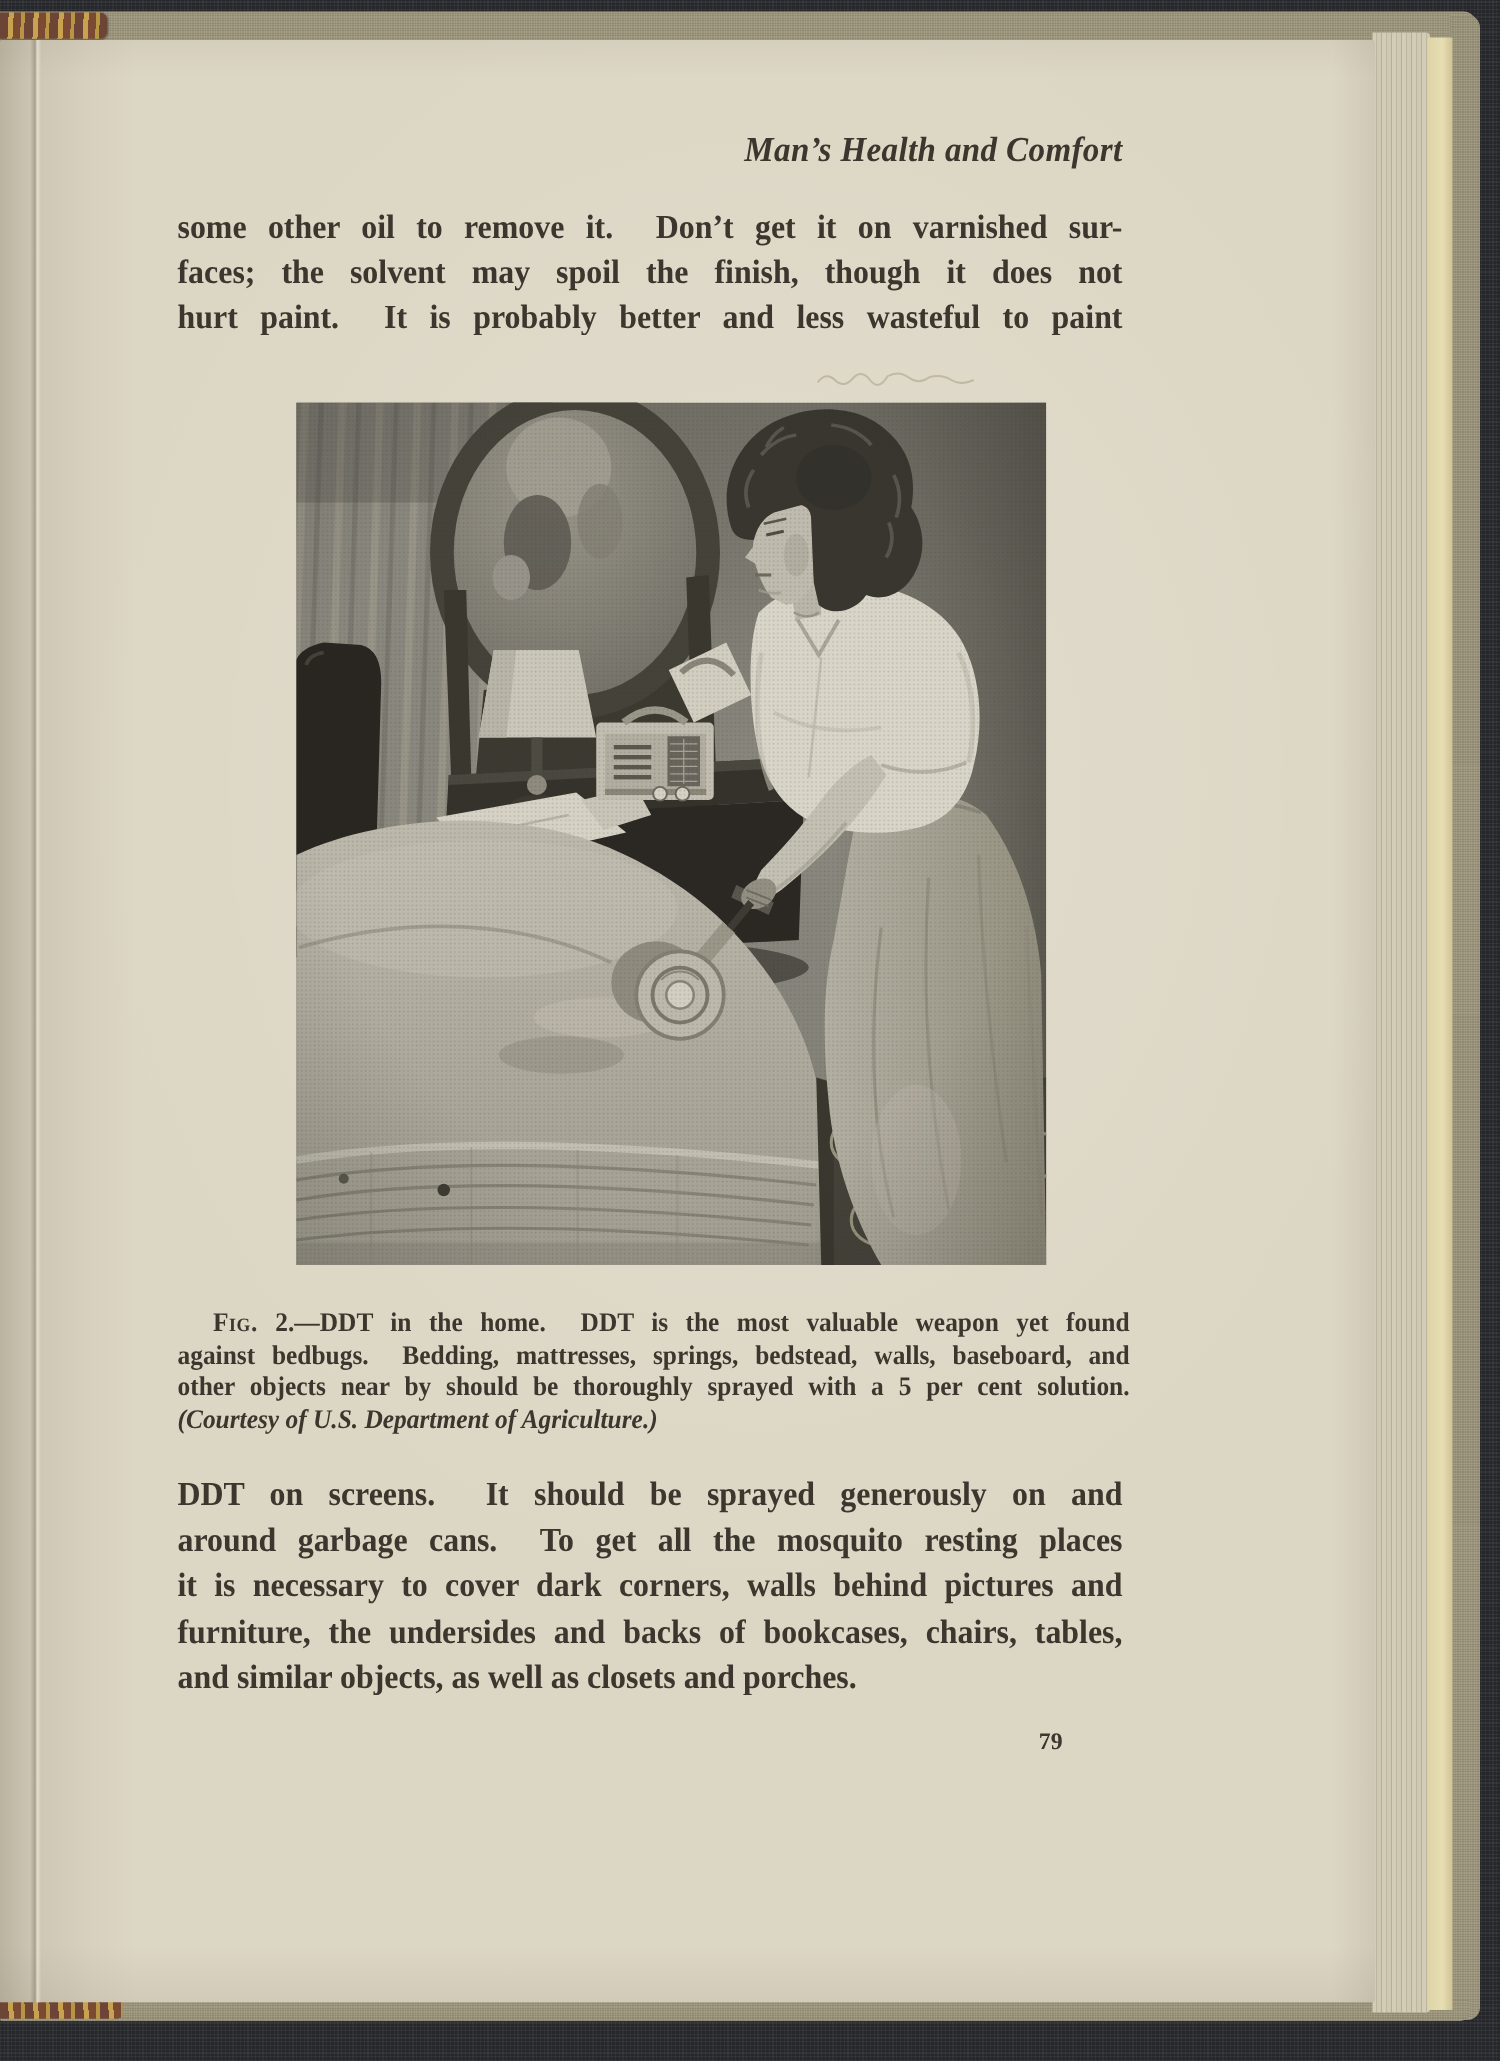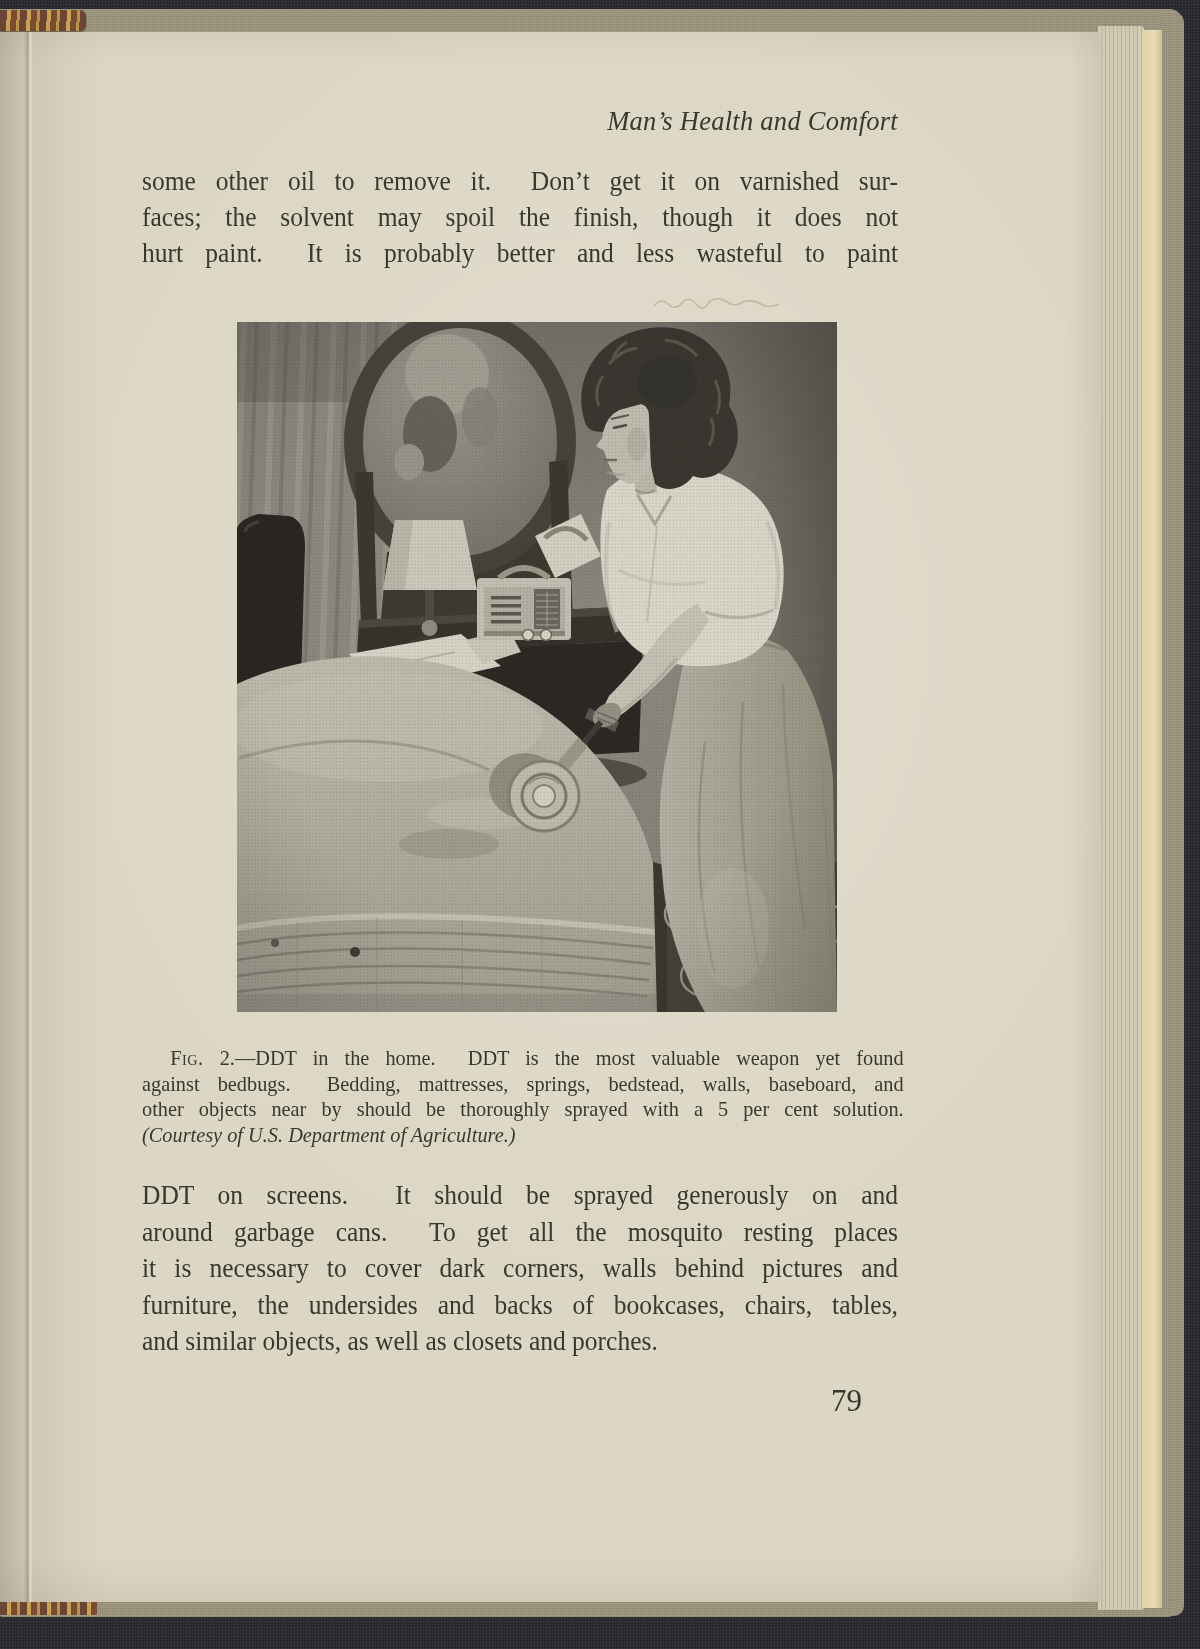--- a/index.html
+++ b/index.html
@@ -36,37 +36,37 @@
     background-color:#dcd6c4;border-radius:1px 3px 3px 1px;
     background-image:
       radial-gradient(ellipse 820px 1000px at 55% 38%, rgba(255,255,255,.16), transparent 70%),
       linear-gradient(90deg, rgba(110,100,78,.30) 0, rgba(110,100,78,.14) 26px, rgba(110,100,78,.05) 70px, transparent 110px),
       linear-gradient(270deg, rgba(110,100,78,.12) 0, transparent 34px),
       linear-gradient(0deg, rgba(110,100,78,.10) 0, transparent 46px),
       linear-gradient(180deg, rgba(110,100,78,.07) 0, transparent 30px);}
   .gutter-crease{position:absolute;left:24px;top:0;width:9px;height:100%;
     background:linear-gradient(90deg, rgba(92,82,62,0), rgba(92,82,62,.32) 45%, rgba(246,242,230,.55) 65%, rgba(92,82,62,0));}
   
-  .ink{color:#3b372e;}
+  .ink{color:#3b372e;font-weight:bold;}
   .running-header{position:absolute;left:142px;top:72px;width:800px;
     transform:scaleX(.945);transform-origin:0 0;
     font-size:28px;line-height:34px;font-style:italic;text-align:right;letter-spacing:.3px;}
   .para{position:absolute;left:142px;width:800px;transform:scaleX(.945);transform-origin:0 0;}
   .para-top{top:131px;}
   .para-bottom{top:1145px;}
   .tl{font-size:27px;line-height:36px;text-align:justify;text-align-last:justify;
       white-space:pre-wrap;}
   .para-bottom .tl{line-height:36.6px;}
   .tl.endline{text-align-last:left;}
   .caption{position:absolute;left:142px;top:1014px;width:806px;
     transform:scaleX(.945);transform-origin:0 0;}
   .cl{font-size:21.5px;line-height:25.5px;text-align:justify;text-align-last:justify;white-space:pre-wrap;}
   .cl.last{text-align-last:left;font-style:italic;}
   .sc{font-variant:small-caps;letter-spacing:.5px;}
-  .folio{position:absolute;left:831px;top:1351px;font-size:31px;}
+  .folio{position:absolute;left:831px;top:1351px;font-size:19px;}
   .scribble{position:absolute;left:652px;top:262px;opacity:.85;}
   
   .photo{position:absolute;left:237px;top:290px;width:600px;height:690px;display:block;}
 </style>
 </head>
 <body>
 
 <div id="stage">
   <div class="backdrop"></div>
 

